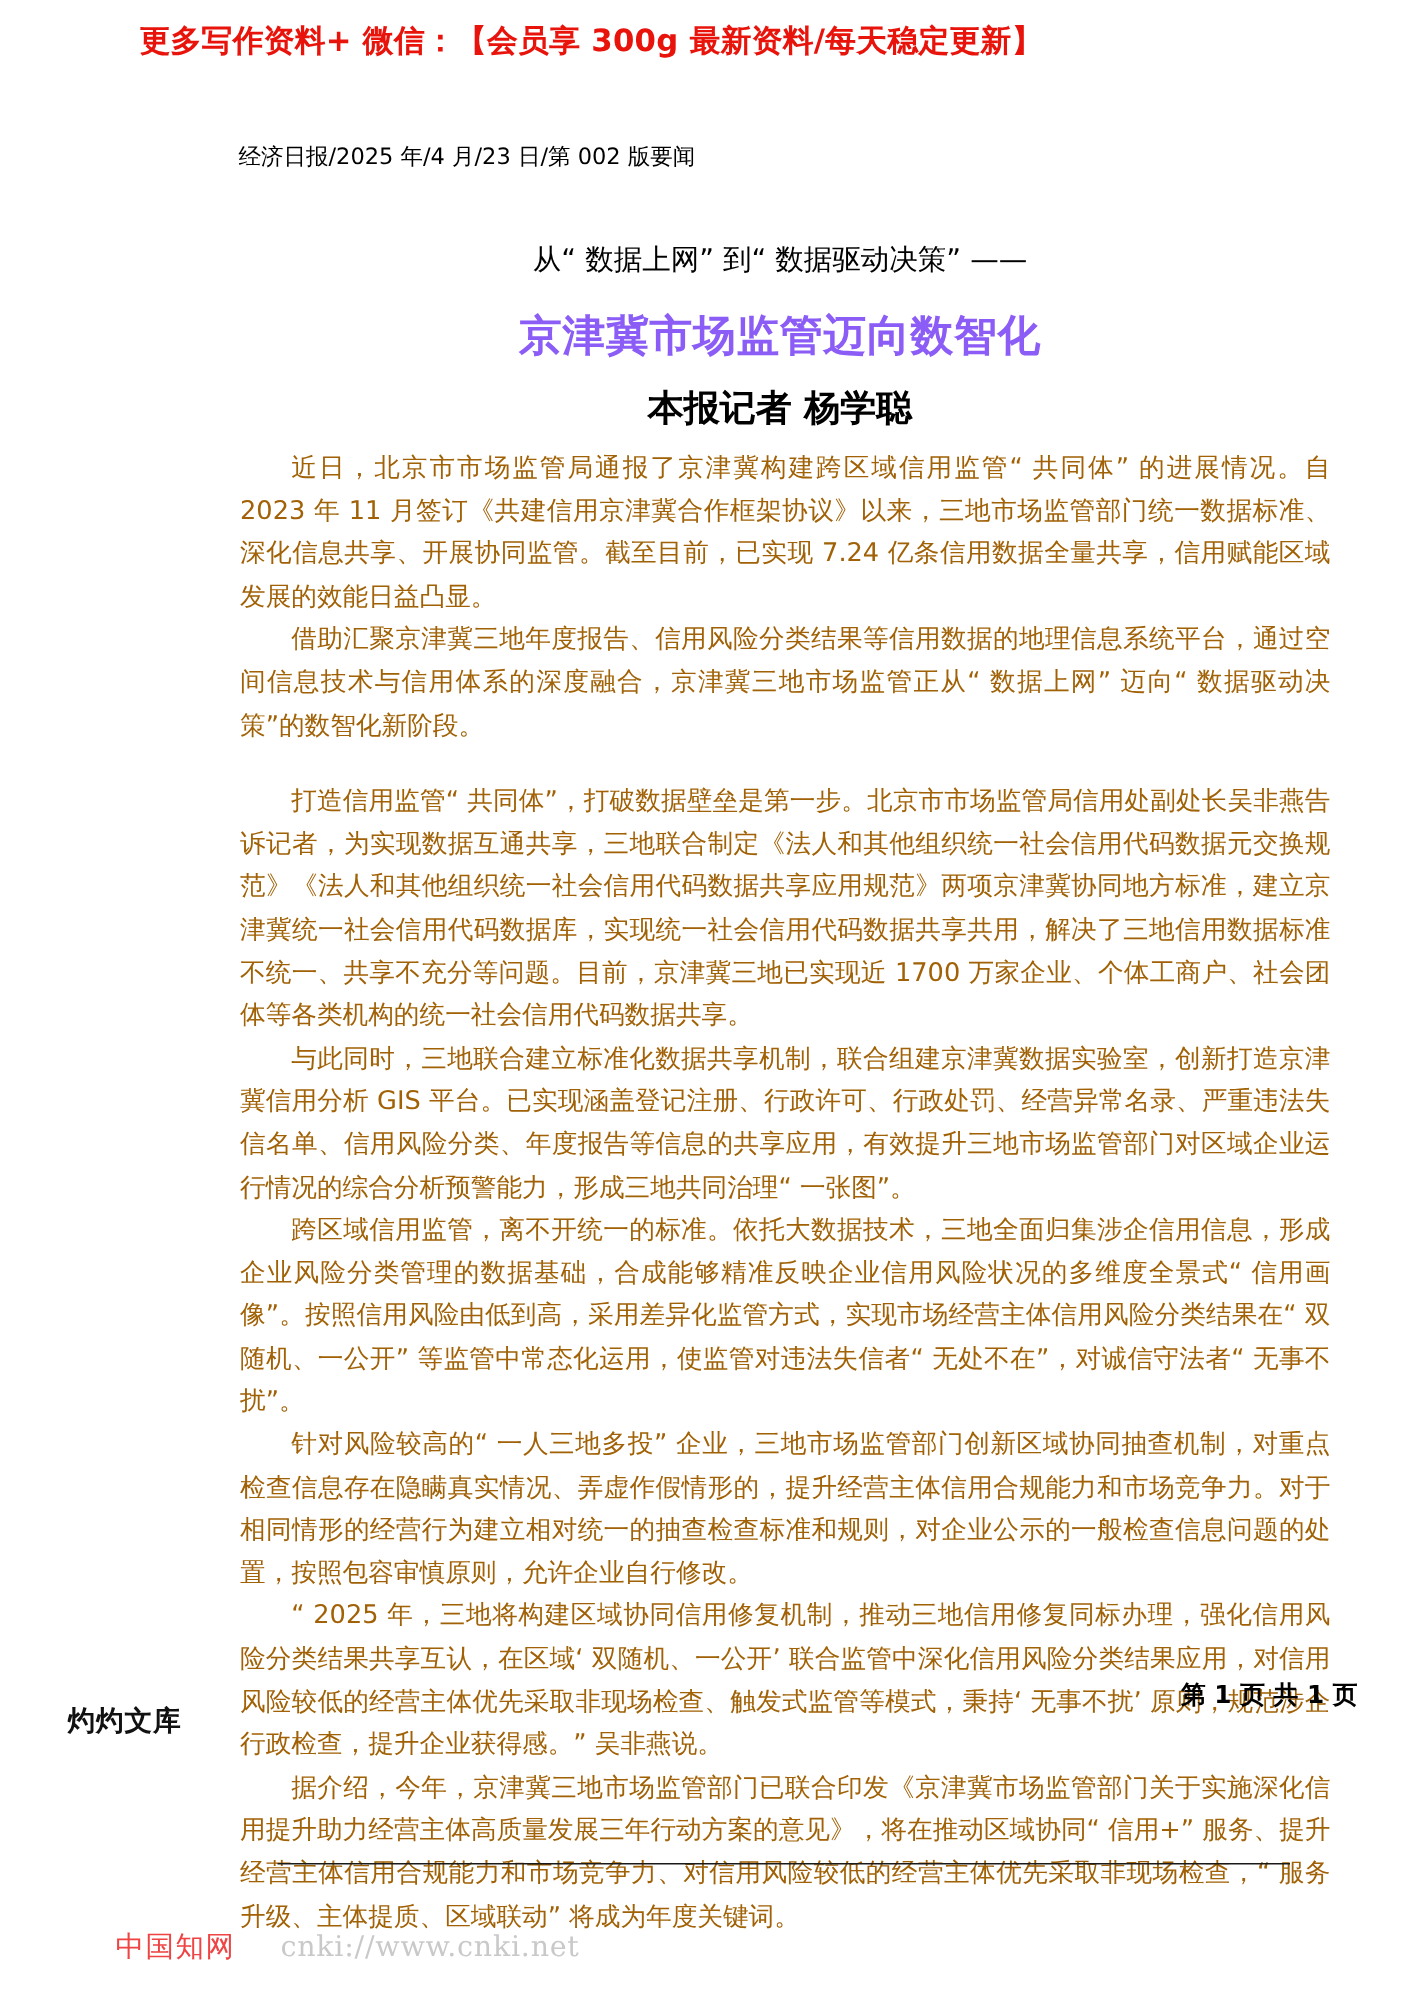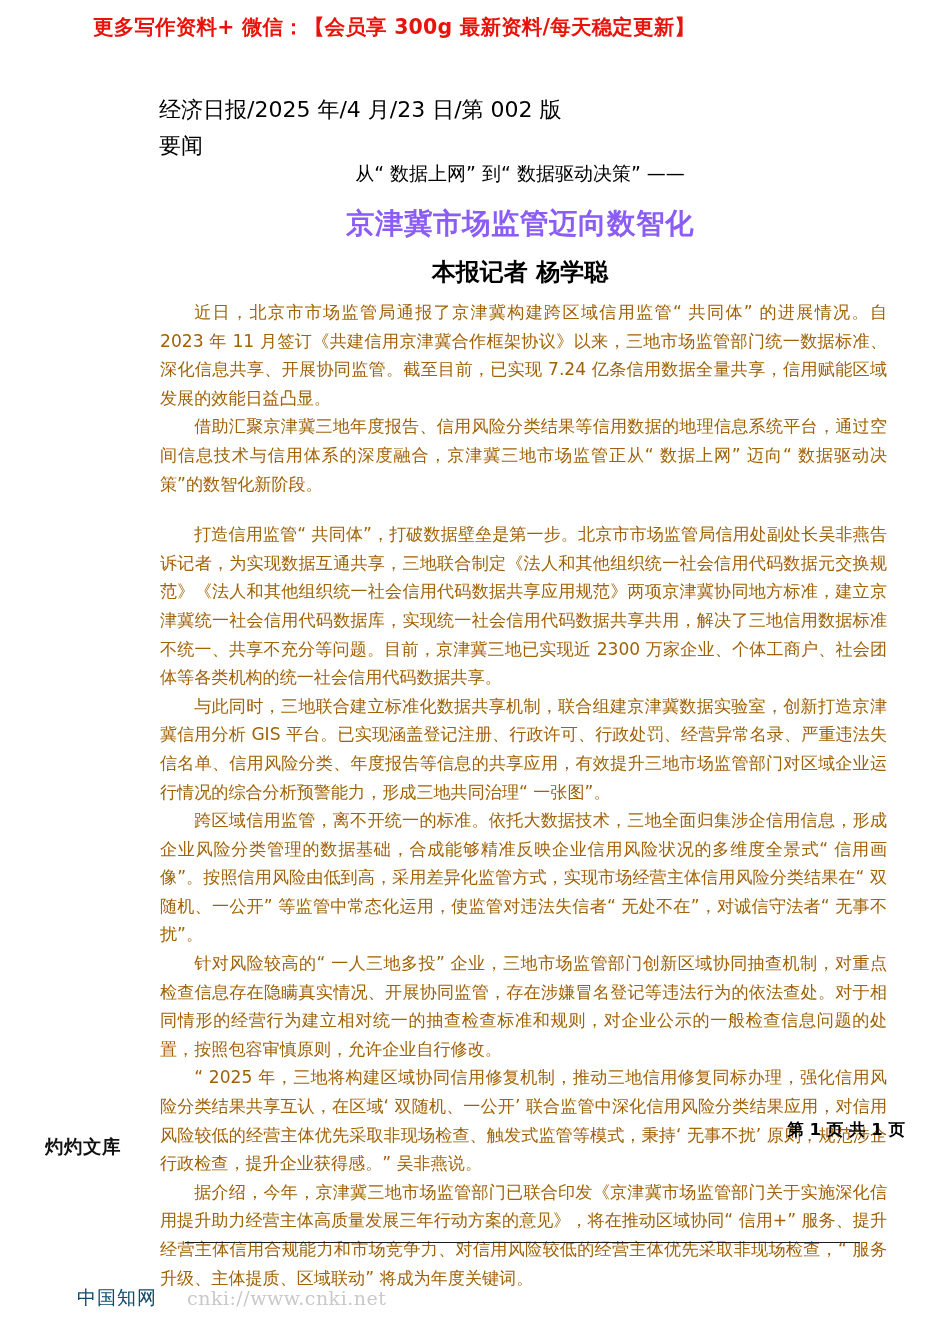--- a/index.html
+++ b/index.html
@@ -34,21 +34,21 @@
     white-space: nowrap;
     line-height: 1.5;
   }
 
   
   .masthead {
     position: absolute;
     left: 114px;
     top: 92px;
     width: 420px;
-    font-size: 22px;
+    font-size: 15px;
     line-height: 1.62;
     color: #000;
   }
 
   
   .kicker {
     position: absolute;
     left: 0;
     top: 160px;
     width: 950px;
@@ -134,21 +134,21 @@
     left: 32px;
     top: 1285px;
     display: flex;
     align-items: center;
     gap: 30px;
     color: #c9c9c9;
   }
   .cnki-brand {
     font-size: 19px;
     letter-spacing: 1px;
-    color: #0c4a6e;
+    color: #ef4444;
     font-family: Liberation Sans, sans-serif;
   }
   .cnki-url {
     font-size: 19px;
     letter-spacing: 0.5px;
     color: #c9c9c9;
     font-family: "DejaVu Serif", "Liberation Serif", serif;
   }
 </style>
 </head>
@@ -163,24 +163,24 @@
   <div class="kicker">从“ 数据上网” 到“ 数据驱动决策” ——</div>
 
   <div class="headline">京津冀市场监管迈向数智化</div>
 
   <div class="byline">本报记者  杨学聪</div>
 
   <div class="article-body">
     <p>近日，北京市市场监管局通报了京津冀构建跨区域信用监管“ 共同体” 的进展情况。自 2023 年 11 月签订《共建信用京津冀合作框架协议》以来，三地市场监管部门统一数据标准、深化信息共享、开展协同监管。截至目前，已实现 7.24 亿条信用数据全量共享，信用赋能区域发展的效能日益凸显。</p>
     <p>借助汇聚京津冀三地年度报告、信用风险分类结果等信用数据的地理信息系统平台，通过空间信息技术与信用体系的深度融合，京津冀三地市场监管正从“ 数据上网” 迈向“ 数据驱动决策”的数智化新阶段。</p>
     <div class="para-gap"></div>
-    <p>打造信用监管“ 共同体”，打破数据壁垒是第一步。北京市市场监管局信用处副处长吴非燕告诉记者，为实现数据互通共享，三地联合制定《法人和其他组织统一社会信用代码数据元交换规范》《法人和其他组织统一社会信用代码数据共享应用规范》两项京津冀协同地方标准，建立京津冀统一社会信用代码数据库，实现统一社会信用代码数据共享共用，解决了三地信用数据标准不统一、共享不充分等问题。目前，京津冀三地已实现近 2300 万家企业、个体工商户、社会团体等各类机构的统一社会信用代码数据共享。</p>
+    <p>打造信用监管“ 共同体”，打破数据壁垒是第一步。北京市市场监管局信用处副处长吴非燕告诉记者，为实现数据互通共享，三地联合制定《法人和其他组织统一社会信用代码数据元交换规范》《法人和其他组织统一社会信用代码数据共享应用规范》两项京津冀协同地方标准，建立京津冀统一社会信用代码数据库，实现统一社会信用代码数据共享共用，解决了三地信用数据标准不统一、共享不充分等问题。目前，京津冀三地已实现近 1700 万家企业、个体工商户、社会团体等各类机构的统一社会信用代码数据共享。</p>
     <p>与此同时，三地联合建立标准化数据共享机制，联合组建京津冀数据实验室，创新打造京津冀信用分析 GIS 平台。已实现涵盖登记注册、行政许可、行政处罚、经营异常名录、严重违法失信名单、信用风险分类、年度报告等信息的共享应用，有效提升三地市场监管部门对区域企业运行情况的综合分析预警能力，形成三地共同治理“ 一张图”。</p>
     <p>跨区域信用监管，离不开统一的标准。依托大数据技术，三地全面归集涉企信用信息，形成企业风险分类管理的数据基础，合成能够精准反映企业信用风险状况的多维度全景式“ 信用画像”。按照信用风险由低到高，采用差异化监管方式，实现市场经营主体信用风险分类结果在“ 双随机、一公开” 等监管中常态化运用，使监管对违法失信者“ 无处不在”，对诚信守法者“ 无事不扰”。</p>
-    <p>针对风险较高的“ 一人三地多投” 企业，三地市场监管部门创新区域协同抽查机制，对重点检查信息存在隐瞒真实情况、开展协同监管，存在涉嫌冒名登记等违法行为的依法查处。对于相同情形的经营行为建立相对统一的抽查检查标准和规则，对企业公示的一般检查信息问题的处置，按照包容审慎原则，允许企业自行修改。</p>
+    <p>针对风险较高的“ 一人三地多投” 企业，三地市场监管部门创新区域协同抽查机制，对重点检查信息存在隐瞒真实情况、弄虚作假情形的，提升经营主体信用合规能力和市场竞争力。对于相同情形的经营行为建立相对统一的抽查检查标准和规则，对企业公示的一般检查信息问题的处置，按照包容审慎原则，允许企业自行修改。</p>
     <p>“ 2025 年，三地将构建区域协同信用修复机制，推动三地信用修复同标办理，强化信用风险分类结果共享互认，在区域‘ 双随机、一公开’ 联合监管中深化信用风险分类结果应用，对信用风险较低的经营主体优先采取非现场检查、触发式监管等模式，秉持‘ 无事不扰’ 原则，规范涉企行政检查，提升企业获得感。” 吴非燕说。</p>
     <p>据介绍，今年，京津冀三地市场监管部门已联合印发《京津冀市场监管部门关于实施深化信用提升助力经营主体高质量发展三年行动方案的意见》，将在推动区域协同“ 信用+” 服务、提升经营主体信用合规能力和市场竞争力、对信用风险较低的经营主体优先采取非现场检查，“ 服务升级、主体提质、区域联动” 将成为年度关键词。</p>
   </div>
 
   <div class="page-number">第 1 页 共 1 页</div>
 
   <div class="doc-watermark">灼灼文库</div>
 
   <div class="footer-rule"></div>
 

